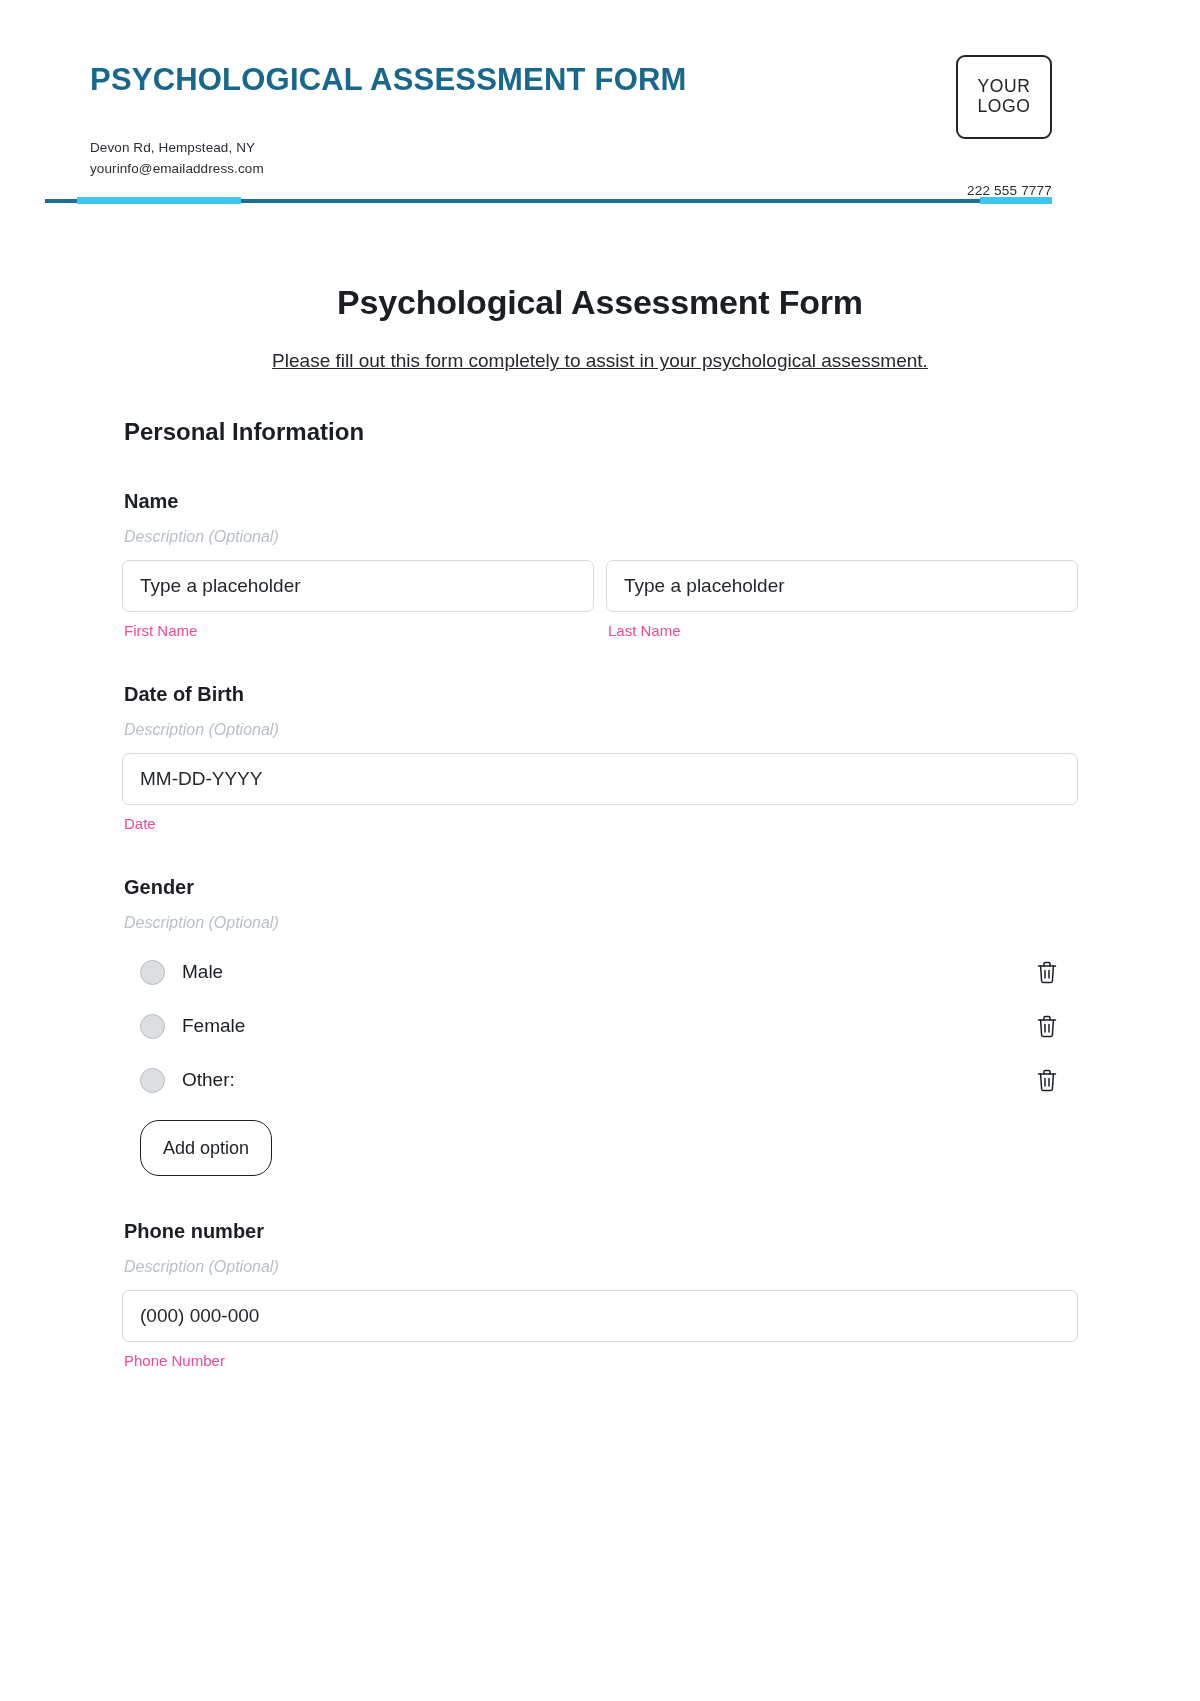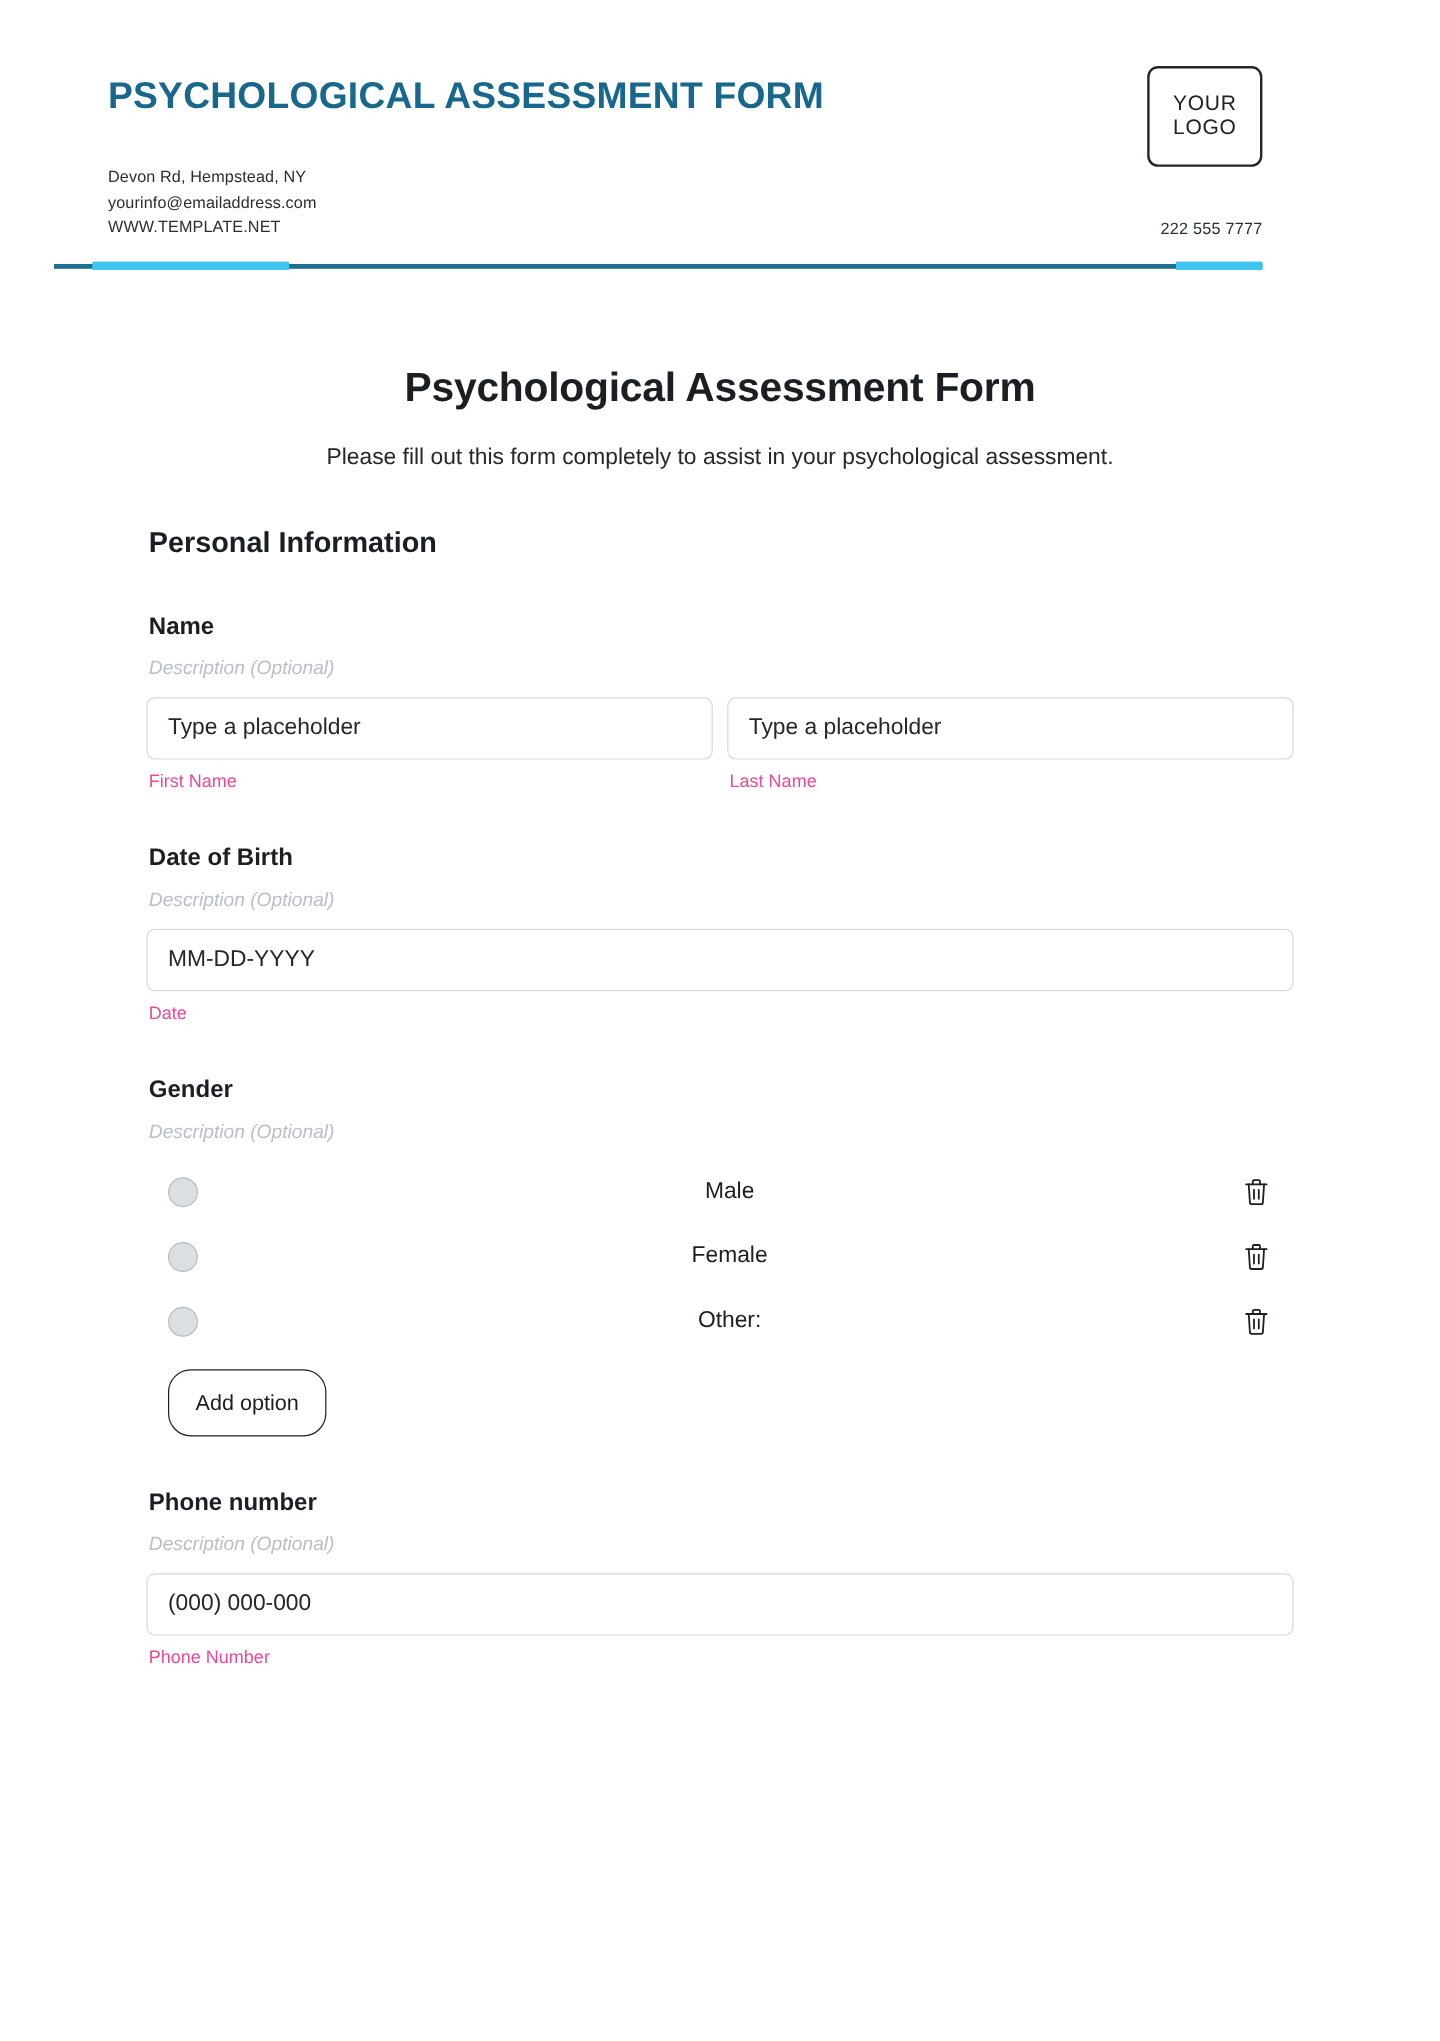--- a/index.html
+++ b/index.html
@@ -102,20 +102,21 @@
     color: #1b1f23;
     letter-spacing: -0.2px;
     margin: 0;
   }
   .form-subtitle {
     text-align: center;
     font-size: 19px;
     font-weight: 400;
     color: #24282c;
     margin: 28px 0 16px 0;
+    text-decoration: underline;
   }
   .section-heading {
     font-size: 24px;
     font-weight: bold;
     color: #1b1f23;
     margin: 46px 0 0 2px;
   }
 
   .field-block { margin-top: 44px; }
 
@@ -154,21 +155,20 @@
     color: #ec4899;
     margin: 10px 0 0 2px;
   }
 
   
   .option-row {
     display: flex;
     align-items: center;
     margin-top: 26px;
     padding-left: 18px;
-    text-align: center;
   }
   .radio-dot {
     width: 25px;
     height: 25px;
     border-radius: 50%;
     background: #dcdfe2;
     border: 1px solid #b7bcc1;
     flex: 0 0 auto;
   }
   .option-label {
@@ -208,21 +208,20 @@
 </style>
 </head>
 <body>
 
 <header class="letterhead">
   <h1 class="lh-title">PSYCHOLOGICAL ASSESSMENT FORM</h1>
 
   <div class="lh-contact">
     <div>Devon Rd, Hempstead, NY</div>
     <div>yourinfo@emailaddress.com</div>
-    <div>WWW.TEMPLATE.NET</div>
   </div>
 
   <div class="logo-box">
     <span>YOUR</span>
     <span>LOGO</span>
   </div>
 
   <div class="lh-phone">222 555 7777</div>
 </header>
 

